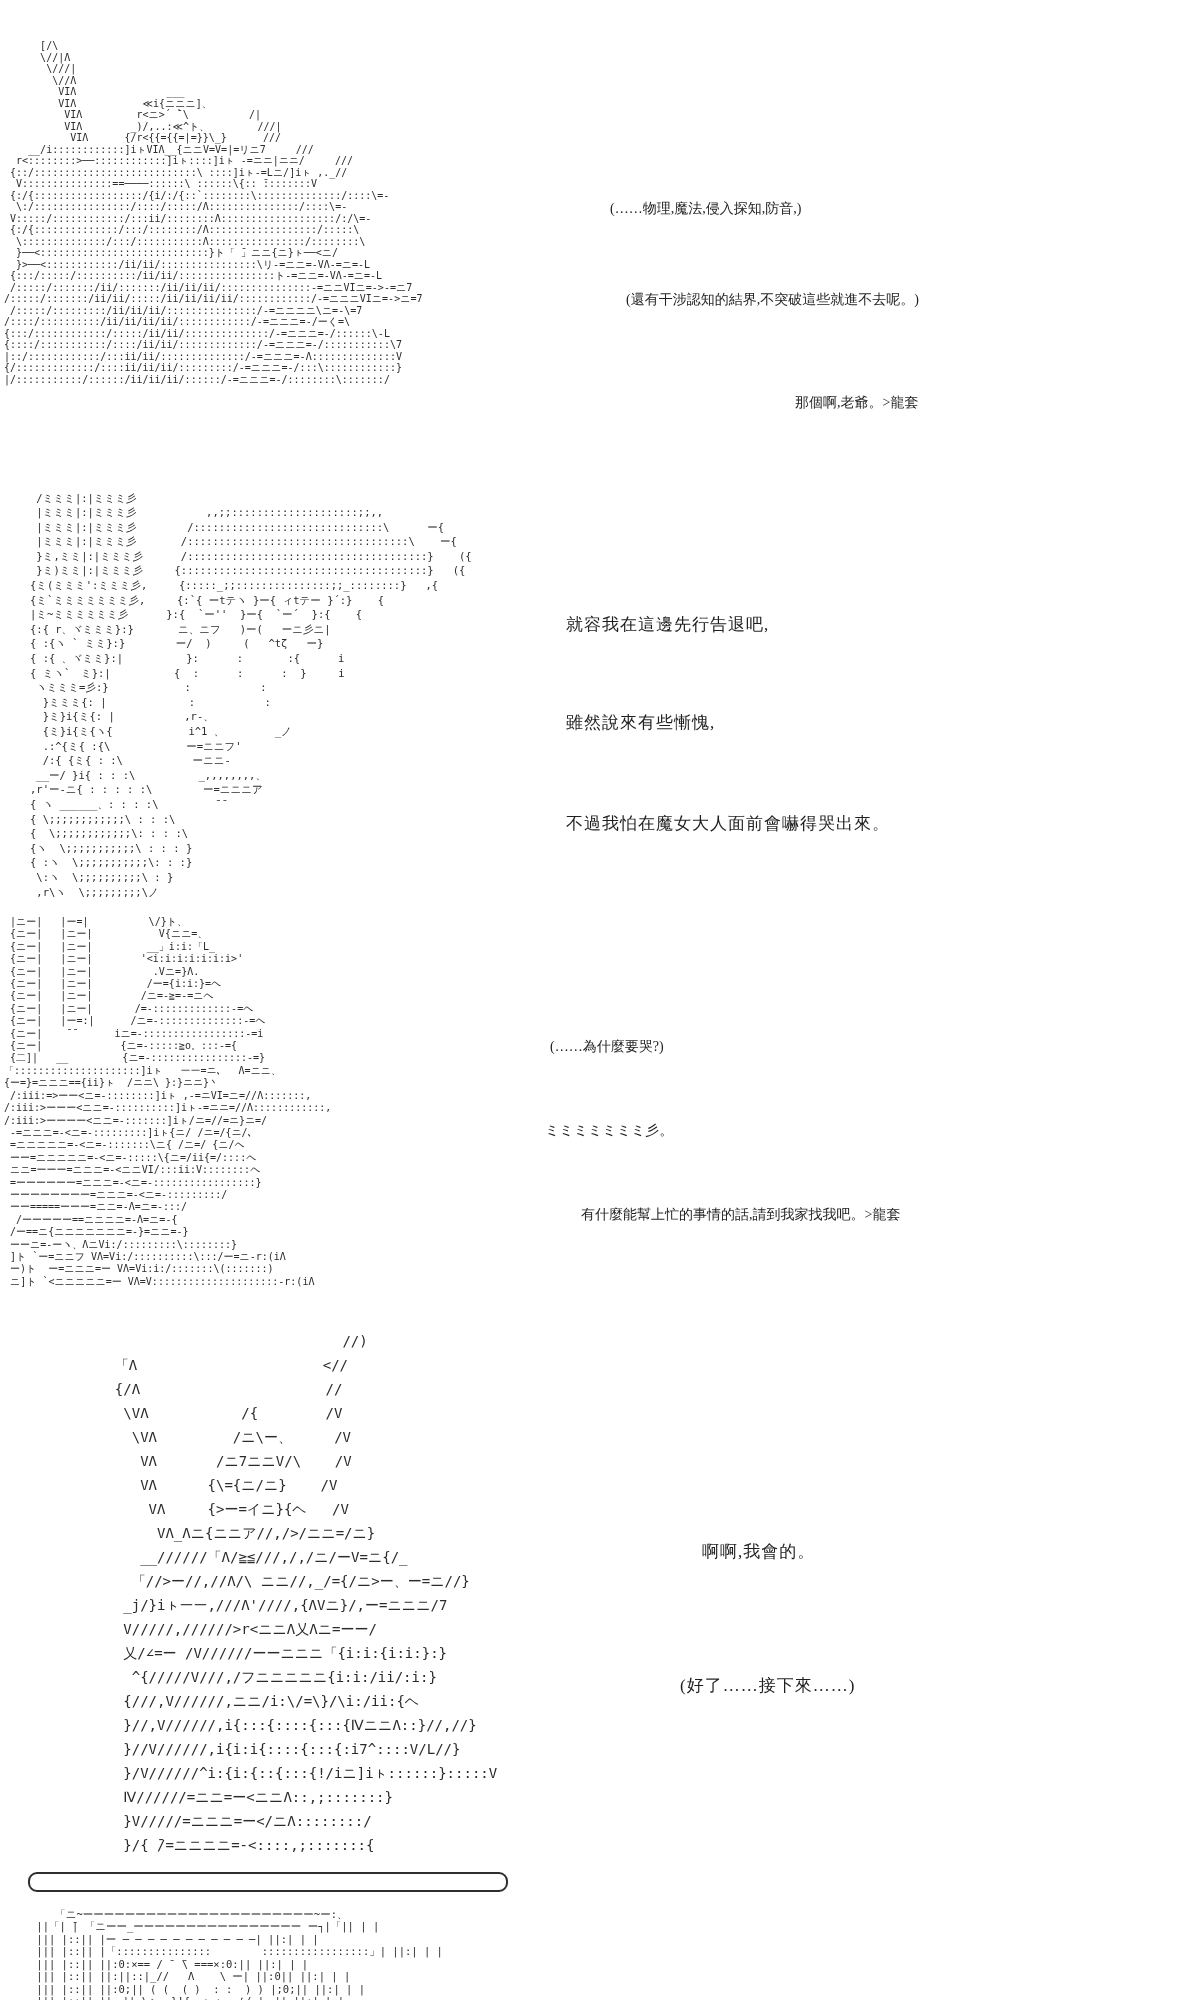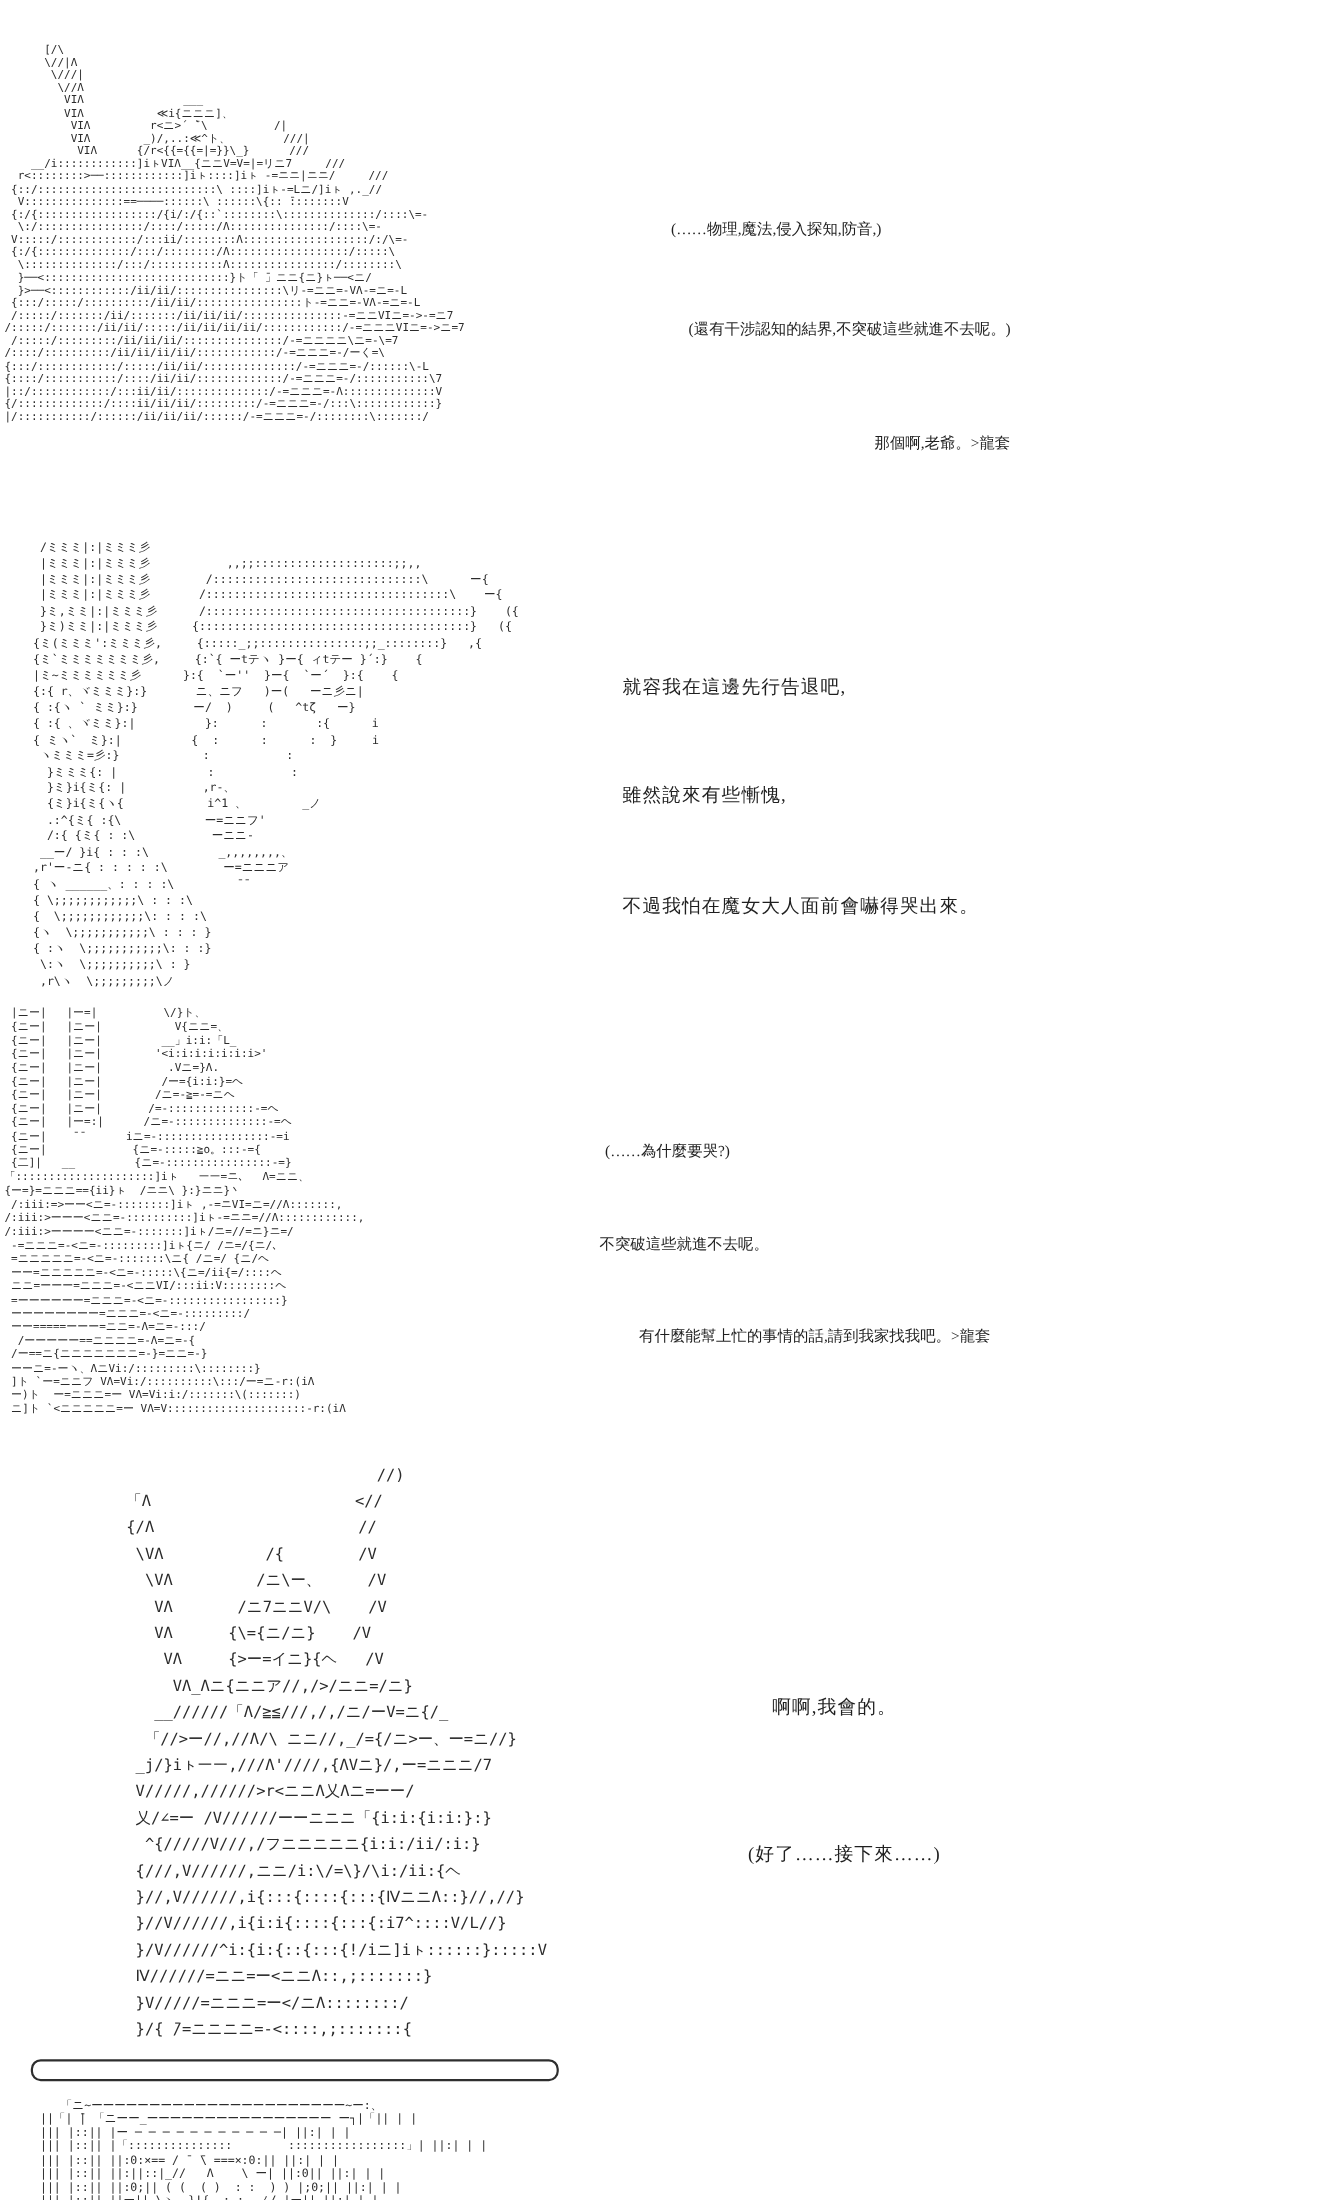--- a/index.html
+++ b/index.html
@@ -131,21 +131,21 @@
  ーーーーーーーー=ニニニ=-&lt;ニ=-:::::::::/
  ーー=====ーーー=ニニ=-Λ=ニ=-:::/
   /ーーーーー==ニニニニ=-Λ=ニ=-{
  /ー==ニ{ニニニニニニニ=-}=ニニ=-}
  ーーニ=-ーヽ、ΛニVi:/:::::::::\::::::::}
  ]ト `ー=ニニフ VΛ=Vi:/::::::::::\:::/ー=ニ-r:(iΛ
  ー)ト  ー=ニニニ=ー VΛ=Vi:i:/:::::::\(:::::::)
  ニ]ト `&lt;ニニニニニ=ー VΛ=V:::::::::::::::::::::-r:(iΛ</pre>
 
 <div id="dlg-7" class="dlg small">(……為什麼要哭?)</div>
-<div id="dlg-8" class="dlg small">不突破這些就進不去呢。</div>
+<div id="dlg-8" class="dlg small">ミミミミミミミ彡。</div>
 <div id="dlg-9" class="dlg small">有什麼能幫上忙的事情的話,請到我家找我吧。&gt;龍套</div>
 
 <pre id="aa-4" class="aa">                             //)
   「Λ                      &lt;//
   {/Λ                      //
    \VΛ           /{        /V
     \VΛ         /ニ\ー、     /V
      VΛ       /ニ7ニニV/\    /V
      VΛ      {\={ニ/ニ}    /V
       VΛ     {&gt;ー=イニ}{ヘ   /V

